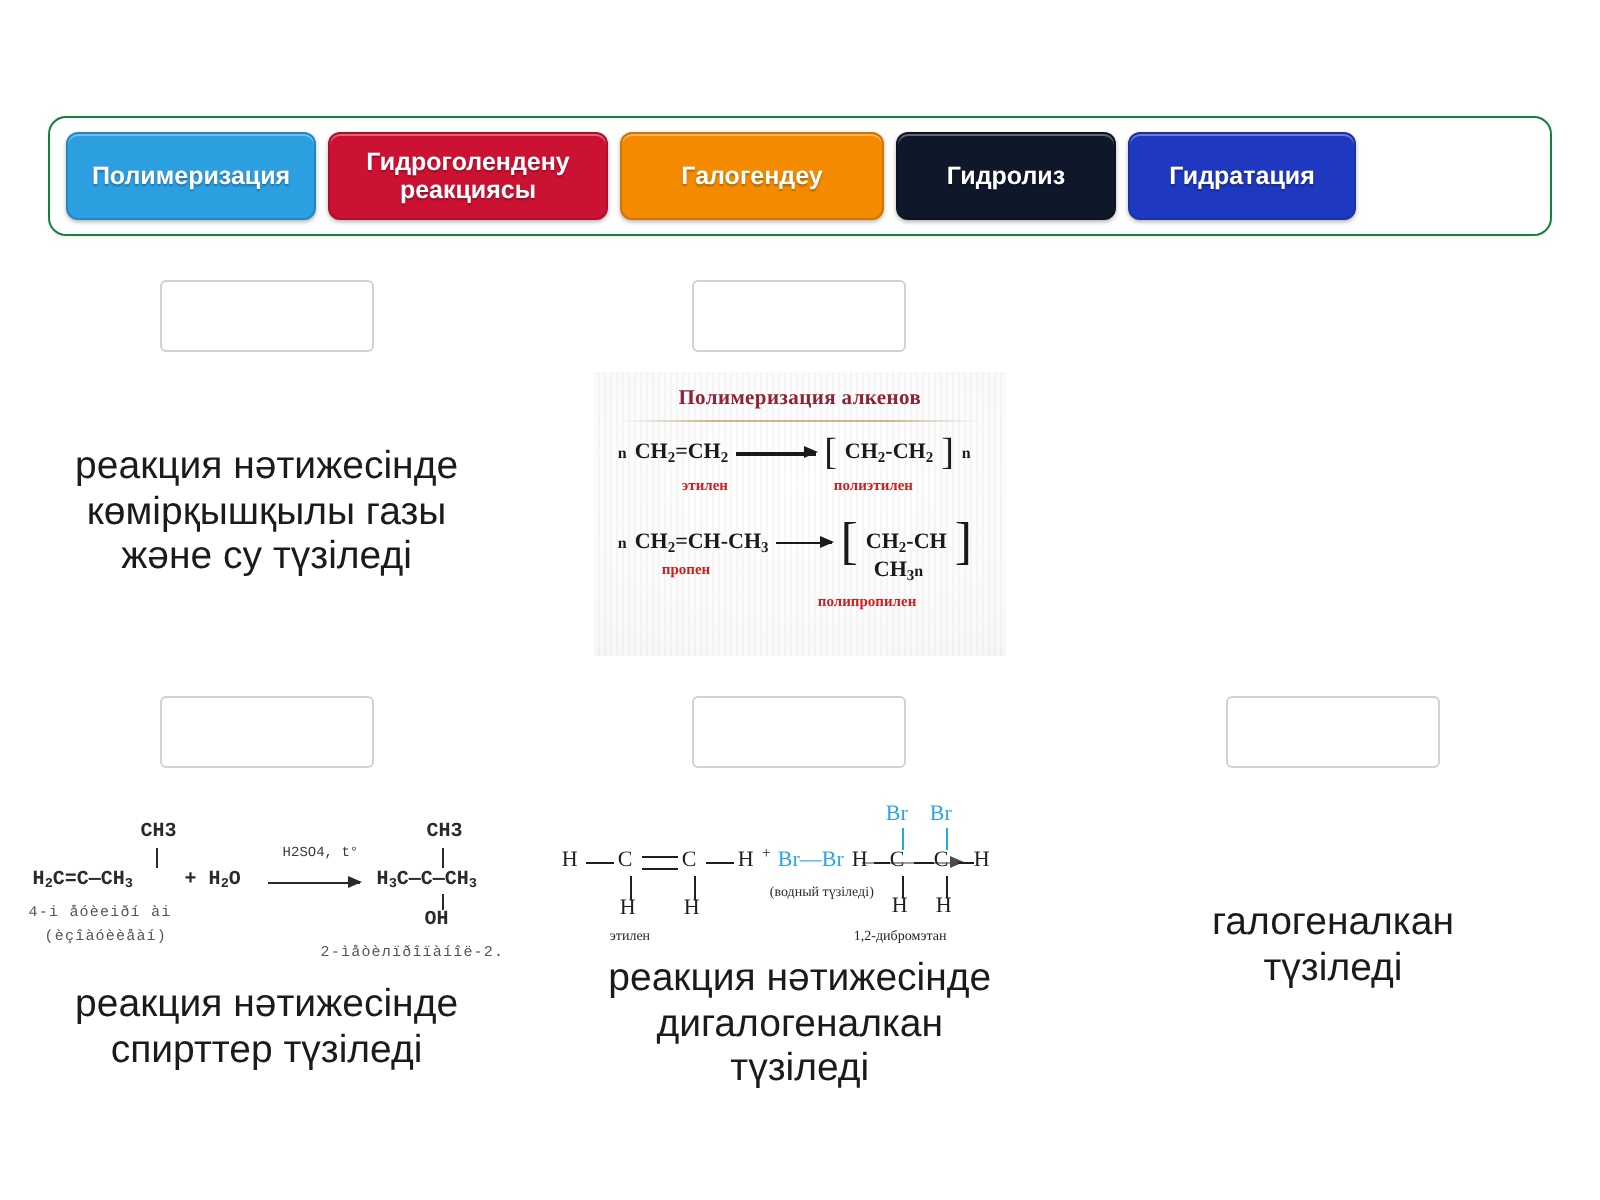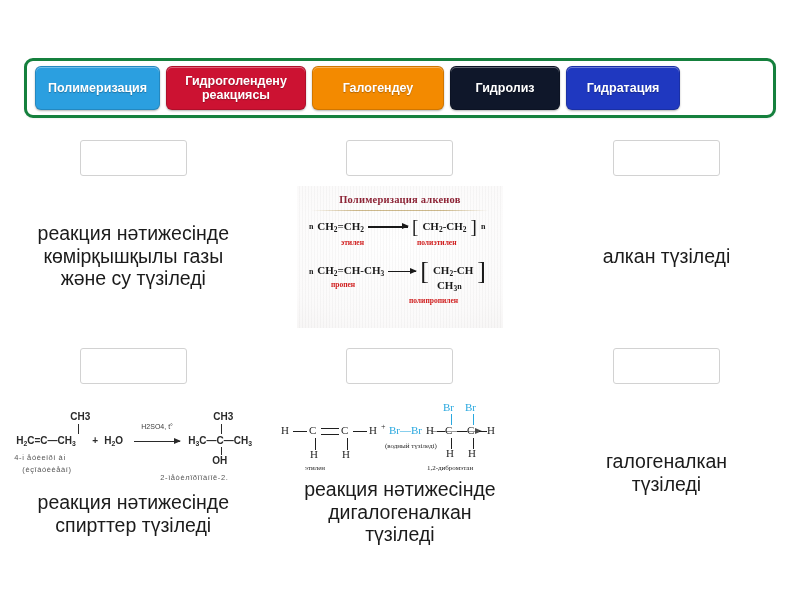--- a/index.html
+++ b/index.html
@@ -20,21 +20,21 @@
   }
 
   
   .tile-tray {
     position: absolute;
     left: 24px;
     top: 58px;
     width: 752px;
     height: 60px;
     background: #ffffff;
-    border: 3px solid #15803d;
+    border: 1px solid #15803d;
     border-radius: 9px;
     box-shadow: 0 1px 2px rgba(0,0,0,0.06);
     display: flex;
     align-items: center;
     padding: 0 8px;
     gap: 6px;
   }
 
   .tile {
     flex: 0 0 auto;
@@ -194,21 +194,21 @@
     border-bottom: 3.5px solid transparent;
   }
   .brk { font-size: 19px; font-weight: 300; line-height: .72; color:#1a1a1a; }
   sub { font-size: 0.68em; vertical-align: -0.24em; }
 
   
   .fig-hyd {
     width: 250px;
     height: 80px;
     position: relative;
-    font-family: Liberation Sans, sans-serif;
+    font-family: Liberation Mono, monospace;
     color: #2a2a2a;
     margin-bottom: 2px;
   }
   .fig-hyd span.lbl {
     position: absolute;
     font-size: 10px;
     font-weight: bold;
     white-space: nowrap;
   }
   .moji {
@@ -368,26 +368,20 @@
               <span class="brk" style="font-size:26px;">]</span>
             </div>
             <div class="poly-sub" style="top:94px; left:34px;">пропен</div>
             <div style="position:absolute; top:93px; left:140px; font-family:'Liberation Serif',serif; font-weight:bold; font-size:11px; color:#1a1a1a;">CH<sub>3</sub><span style="font-size:8px;">n</span></div>
             <div class="poly-sub" style="top:110px; left:112px;">полипропилен</div>
           </div>
 
         </div>
       </div>
 
-      <div class="cell">
-        <div class="dropzone"></div>
-        <div class="cell-body">
-          <div class="item-text">алкан түзіледі</div>
-        </div>
-      </div>
 
     </div>
 
     <div class="board-row row-2">
 
       <div class="cell">
         <div class="dropzone"></div>
         <div class="cell-body">
 
           <div class="fig-hyd">

